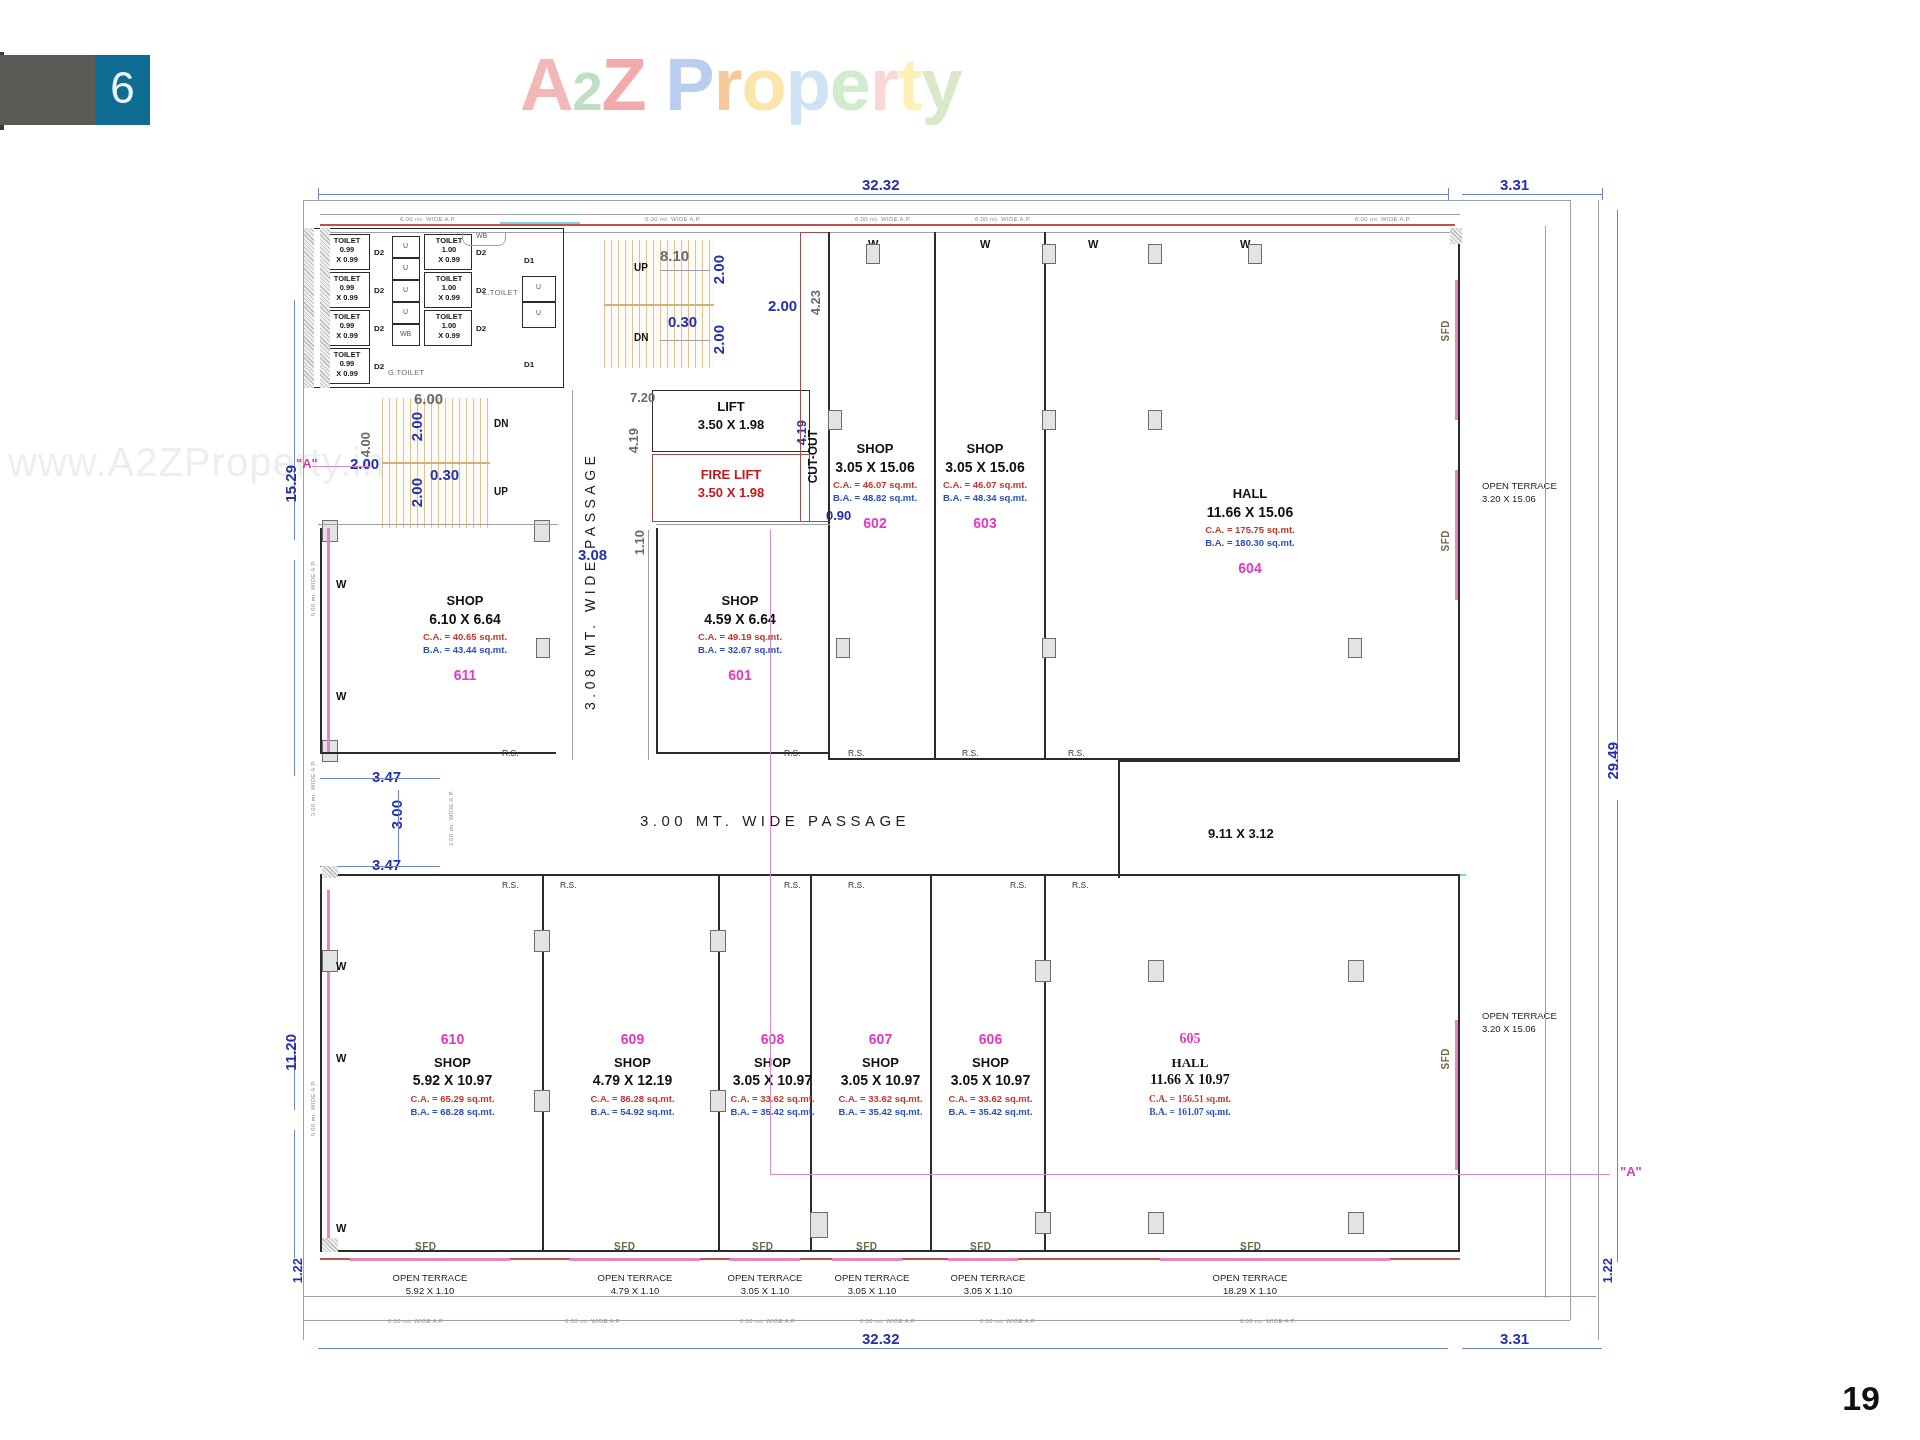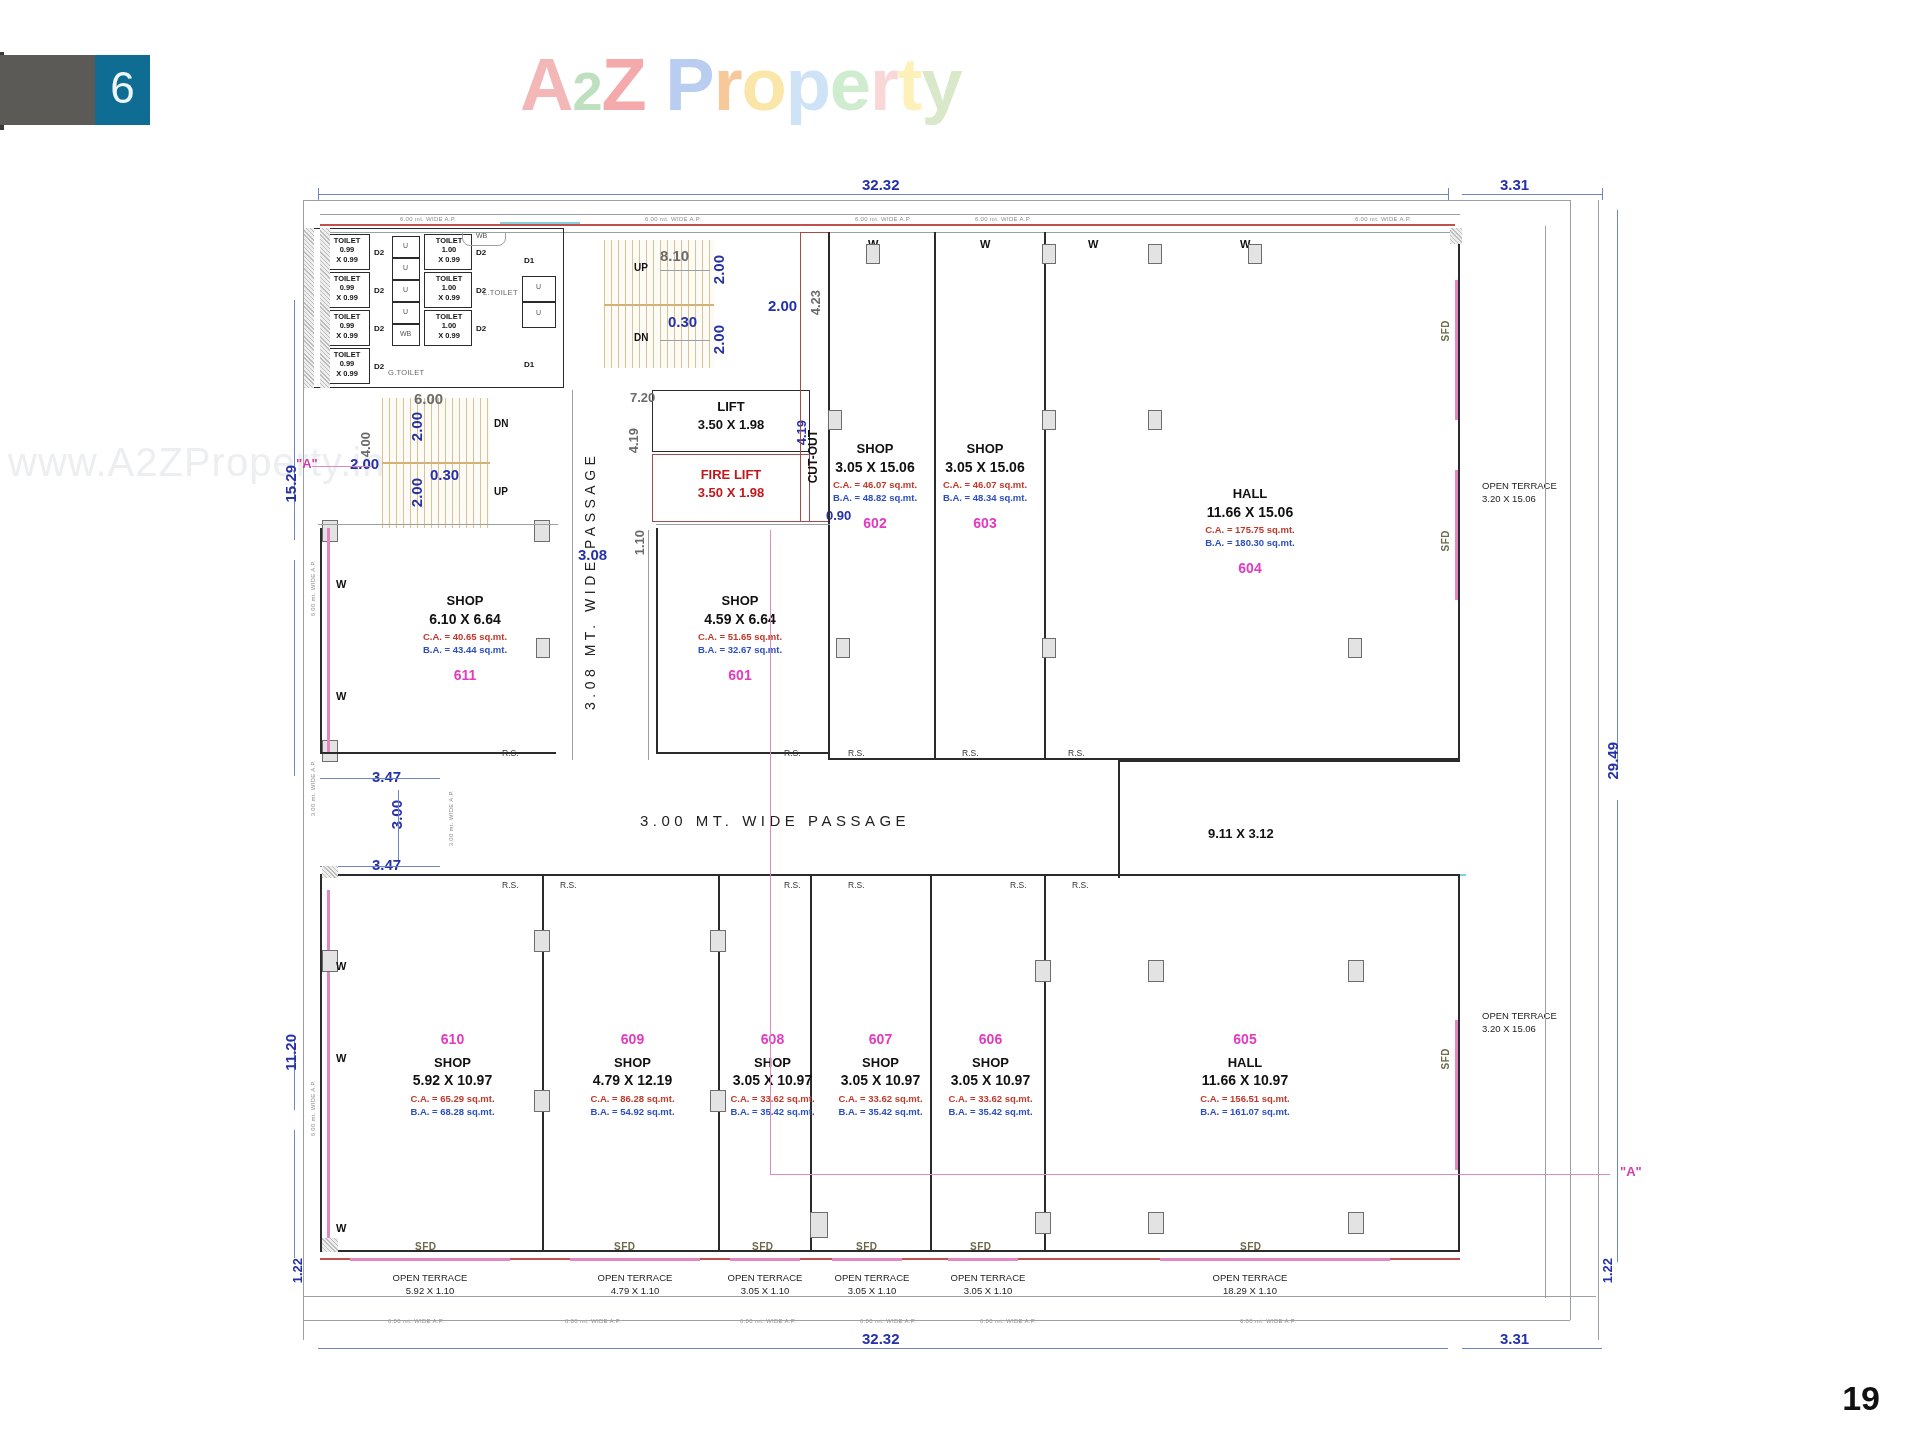--- a/index.html
+++ b/index.html
@@ -341,21 +341,21 @@
   <div class="unit" style="left:385px;top:592px;width:160px;">
     <div class="nm">SHOP</div>
     <div class="dm">6.10 X 6.64</div>
     <div class="ca">C.A. = 40.65 sq.mt.</div>
     <div class="ba">B.A. = 43.44 sq.mt.</div>
     <div class="no">611</div>
   </div>
   <div class="unit" style="left:660px;top:592px;width:160px;">
     <div class="nm">SHOP</div>
     <div class="dm">4.59 X 6.64</div>
-    <div class="ca">C.A. = 51.65 sq.mt.</div>
+    <div class="ca">C.A. = 49.19 sq.mt.</div>
     <div class="ba">B.A. = 32.67 sq.mt.</div>
     <div class="no">601</div>
   </div>
 
   <div class="ln v wall" style="left:320px;top:528px;height:224px;width:2px;"></div>
   <div class="ln v pink" style="left:327px;top:528px;height:224px;width:3px;"></div>
   <div class="ln h wall" style="left:320px;top:752px;width:236px;height:2px;"></div>
   <div class="ln h thin" style="left:318px;top:524px;width:240px;"></div>
   <div class="t-w" style="left:336px;top:578px;">W</div>
   <div class="t-w" style="left:336px;top:690px;">W</div>
@@ -454,21 +454,21 @@
     <div class="ca">C.A. = 33.62 sq.mt.</div>
     <div class="ba">B.A. = 35.42 sq.mt.</div>
   </div>
   <div class="unit topnum" style="left:928px;top:1030px;width:125px;">
     <div class="no">606</div>
     <div class="nm">SHOP</div>
     <div class="dm">3.05 X 10.97</div>
     <div class="ca">C.A. = 33.62 sq.mt.</div>
     <div class="ba">B.A. = 35.42 sq.mt.</div>
   </div>
-  <div class="unit topnum" style="left:1150px;top:1030px;width:190px;">
+  <div class="unit topnum" style="left:1095px;top:1030px;width:190px;font-family:Liberation Serif, serif;">
     <div class="no">605</div>
     <div class="nm">HALL</div>
     <div class="dm">11.66 X 10.97</div>
     <div class="ca">C.A. = 156.51 sq.mt.</div>
     <div class="ba">B.A. = 161.07 sq.mt.</div>
   </div>
 
   <div class="ln h pink" style="left:350px;top:1258px;width:160px;height:3px;"></div>
   <div class="ln h pink" style="left:570px;top:1258px;width:130px;height:3px;"></div>
   <div class="ln h pink" style="left:730px;top:1258px;width:70px;height:3px;"></div>

